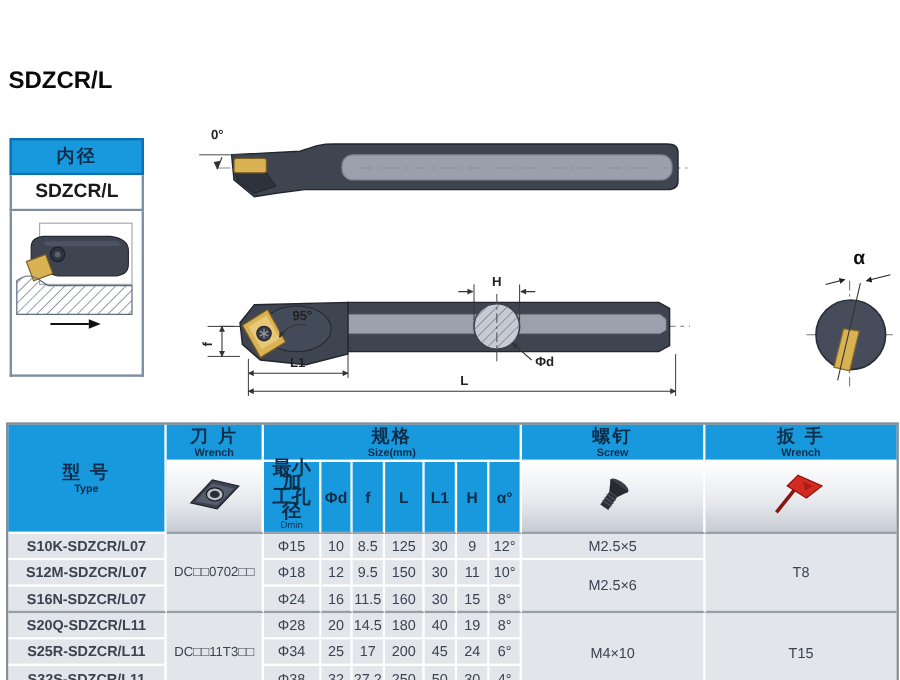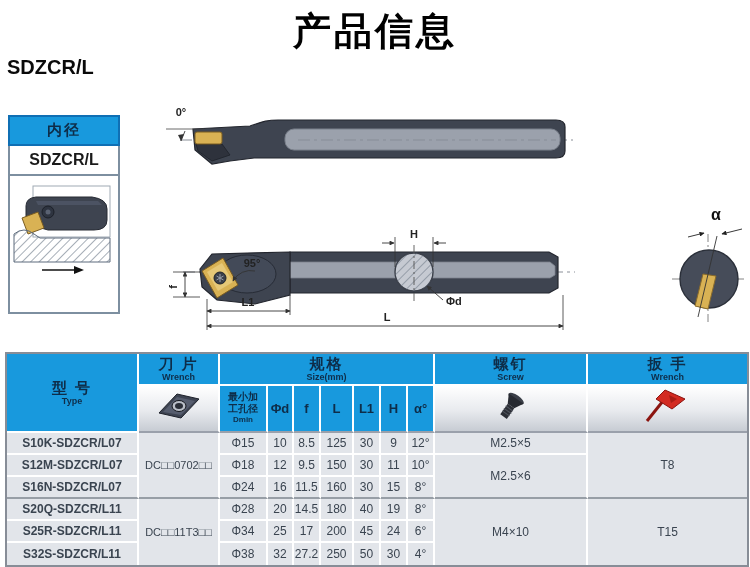--- a/index.html
+++ b/index.html
@@ -27,35 +27,34 @@
   table{border-collapse:separate;border-spacing:0;table-layout:fixed;width:740px;}
   th,td{box-sizing:border-box;padding:0;margin:0;text-align:center;vertical-align:middle;
         border-right:2px solid #fff;border-bottom:2px solid #fff;}
   .noR{border-right:none;}
   .noB{border-bottom:none;}
   tr.h1 th{height:31px;}
   tr.h2 th{height:46px;border-bottom:2px solid #9aa0ab;}
   .blue{background:#1899dd;color:#0e2d49;}
   .cnL{font-size:15px;font-weight:bold;letter-spacing:2px;line-height:17px;}
   .enL{font-size:9px;font-weight:bold;line-height:11px;}
-  .dminL{font-size:10px;font-weight:bold;line-height:12px;letter-spacing:0;}
-  .dminE{font-size:8px;font-weight:bold;line-height:10px;}
+  .dminL{font-size:16px;font-weight:bold;line-height:12px;letter-spacing:0;}
+  .dminE{font-size:8px;font-weight:normal;line-height:10px;}
   .sub{font-size:13px;font-weight:bold;}
   .img-cell{background:linear-gradient(180deg,#ffffff 0%,#e8eaee 55%,#c7ccd3 100%);}
   tbody td{height:22px;font-size:12px;color:#3a4450;background:#e2e5ea;}
   td.typec{font-weight:600;}
   td.insc{font-size:11px;}
   .gsep{border-bottom:2px solid #979ea6;}
 </style>
 </head>
 <body>
 
 <div class="sheet">
 
-  <div class="title">产品信息</div>
   <div class="model">SDZCR/L</div>
 
   <div class="panel">
     <div class="panel-h">内径</div>
     <div class="panel-m">SDZCR/L</div>
     <div class="panel-d">
       <svg width="104" height="128" viewBox="0 0 104 128" style="position:absolute;left:2px;top:2px;">
         <defs>
           <pattern id="phatch" width="6" height="6" patternUnits="userSpaceOnUse" patternTransform="rotate(45)">
             <line x1="0" y1="0" x2="0" y2="6" stroke="#5d6b7c" stroke-width="1.1"></line>

